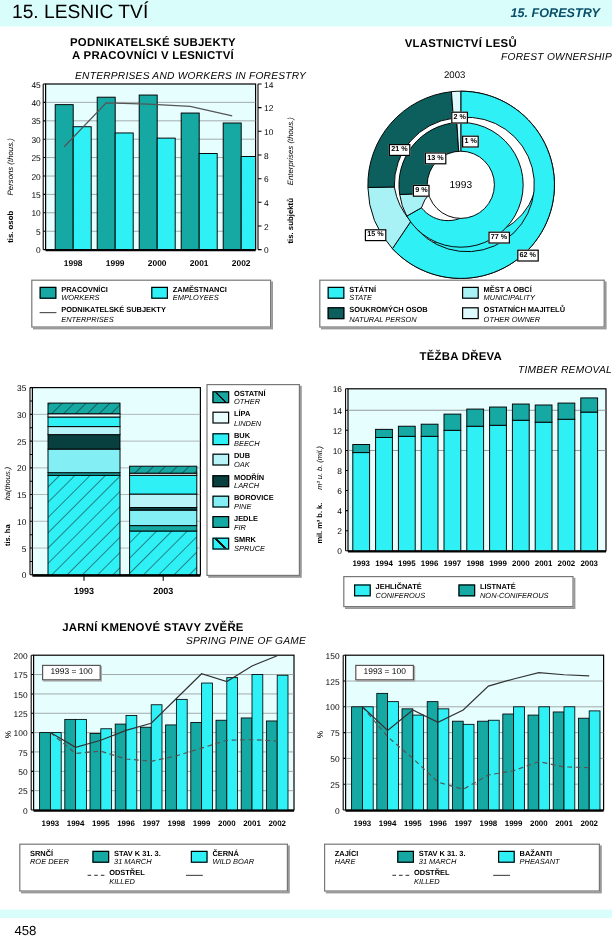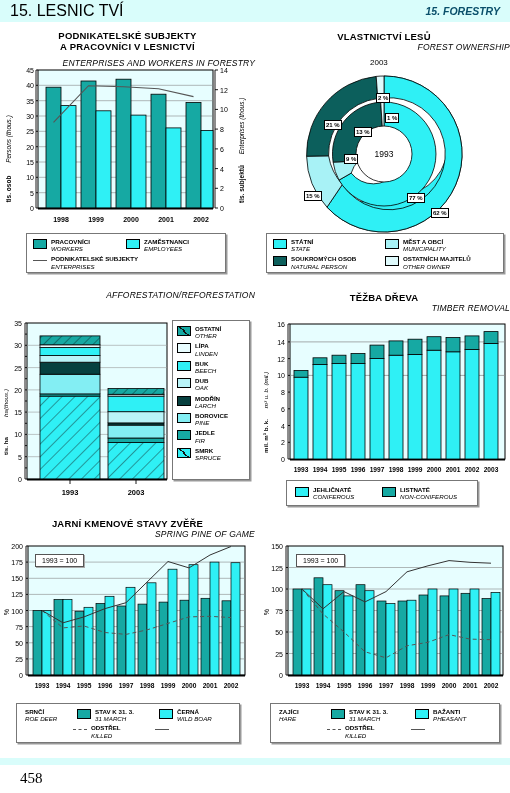--- a/index.html
+++ b/index.html
@@ -18,21 +18,21 @@
     background:#d9fdfb;
     display:flex; align-items:center; justify-content:space-between;
     padding:0 10px;
   }
   .hdr-right{ font-size:10.5px; font-style:italic; font-weight:bold; color:#0a4f6a;}
   .footer-bar{
     position:absolute; left:0; top:758px; width:510px; height:7px;
     background:#d9fdfb;
   }
   .page-no{
-    position:absolute; left:20px; top:770px; font-size:15px;font-family:Liberation Serif, serif;
+    position:absolute; left:12px; top:770px; font-size:11px;
   }
 
   
   .panel{ position:absolute; }
   .ttl{ text-align:center; font-size:9.5px; font-weight:bold; line-height:11px; letter-spacing:.2px;}
   .sub{ text-align:right; font-size:8.5px; font-style:italic; line-height:10px; letter-spacing:.2px;}
   svg{ display:block; }
 
   .tick{ font-size:7px; fill:#000; }
   .ylab{ font-size:6.5px; }
@@ -262,21 +262,20 @@
         <span class="sw" style="background:#dffafc;"></span>
         <span class="lg-txt">
           <b>OSTATNÍCH MAJITELŮ</b><i>OTHER OWNER</i>
         </span>
       </div>
     </div>
   </div>
 </div>
 
 <div class="panel" style="left:0;top:290px;width:255px;height:225px;">
-  <div class="sub">AFFORESTATION/REFORESTATION</div>
 
   <svg width="255" height="190" style="position:absolute;left:0;top:28px;">
     <defs>
       <pattern id="hSpruce" patternUnits="userSpaceOnUse" width="9" height="9" patternTransform="rotate(45)">
         <rect width="9" height="9" fill="#2ff0f5"></rect>
           <line x1="0" y1="0" x2="0" y2="9" stroke="#111" stroke-width="0.8"></line>
       </pattern>
       <pattern id="hOther" patternUnits="userSpaceOnUse" width="7" height="7" patternTransform="rotate(45)">
         <rect width="7" height="7" fill="#16a9a3"></rect>
           <line x1="0" y1="0" x2="0" y2="7" stroke="#111" stroke-width="0.8"></line>

